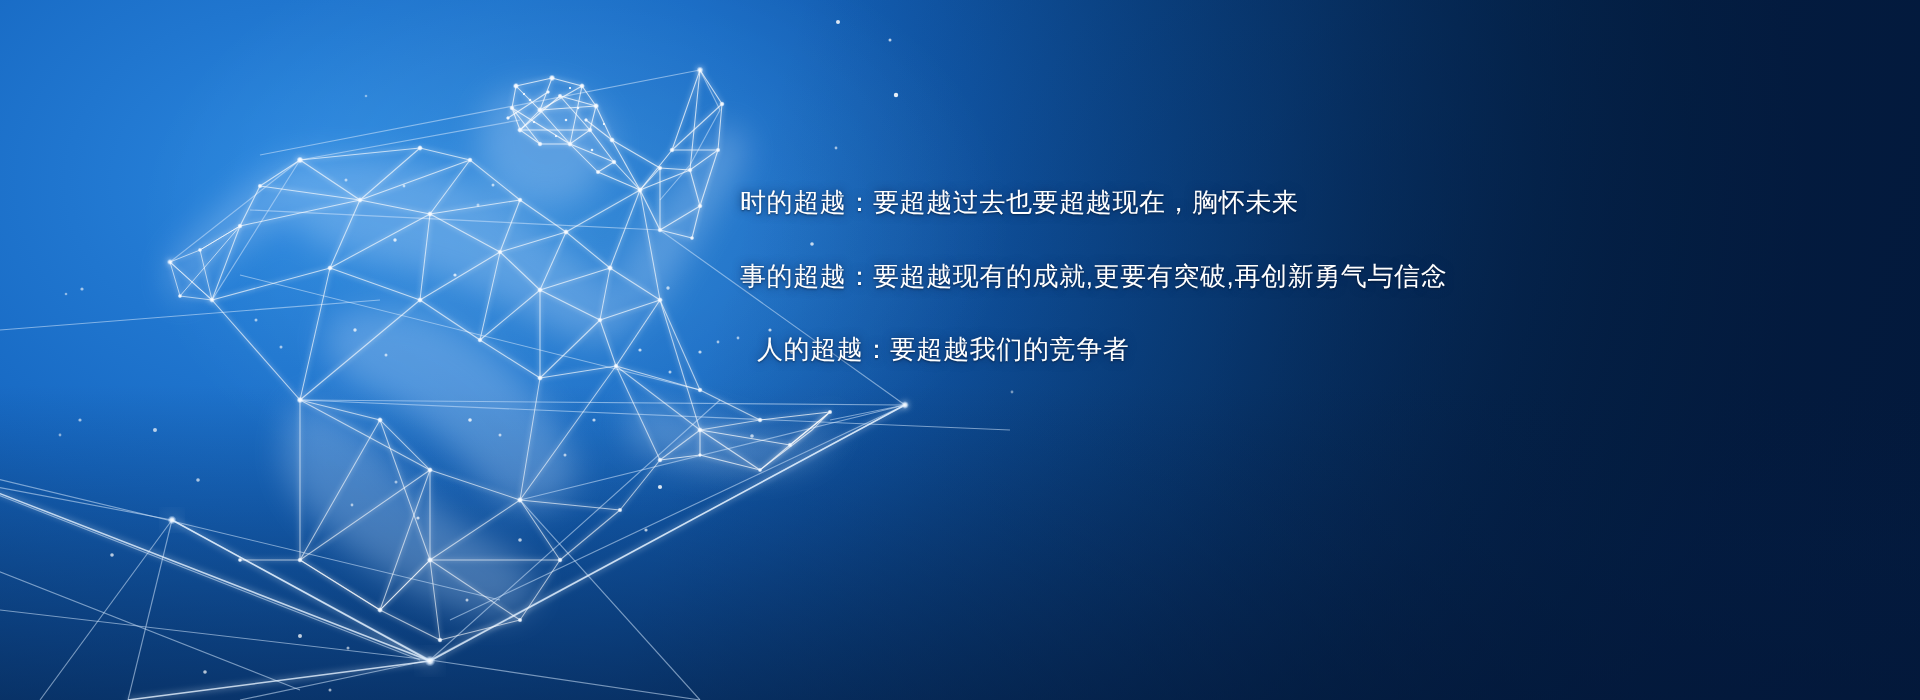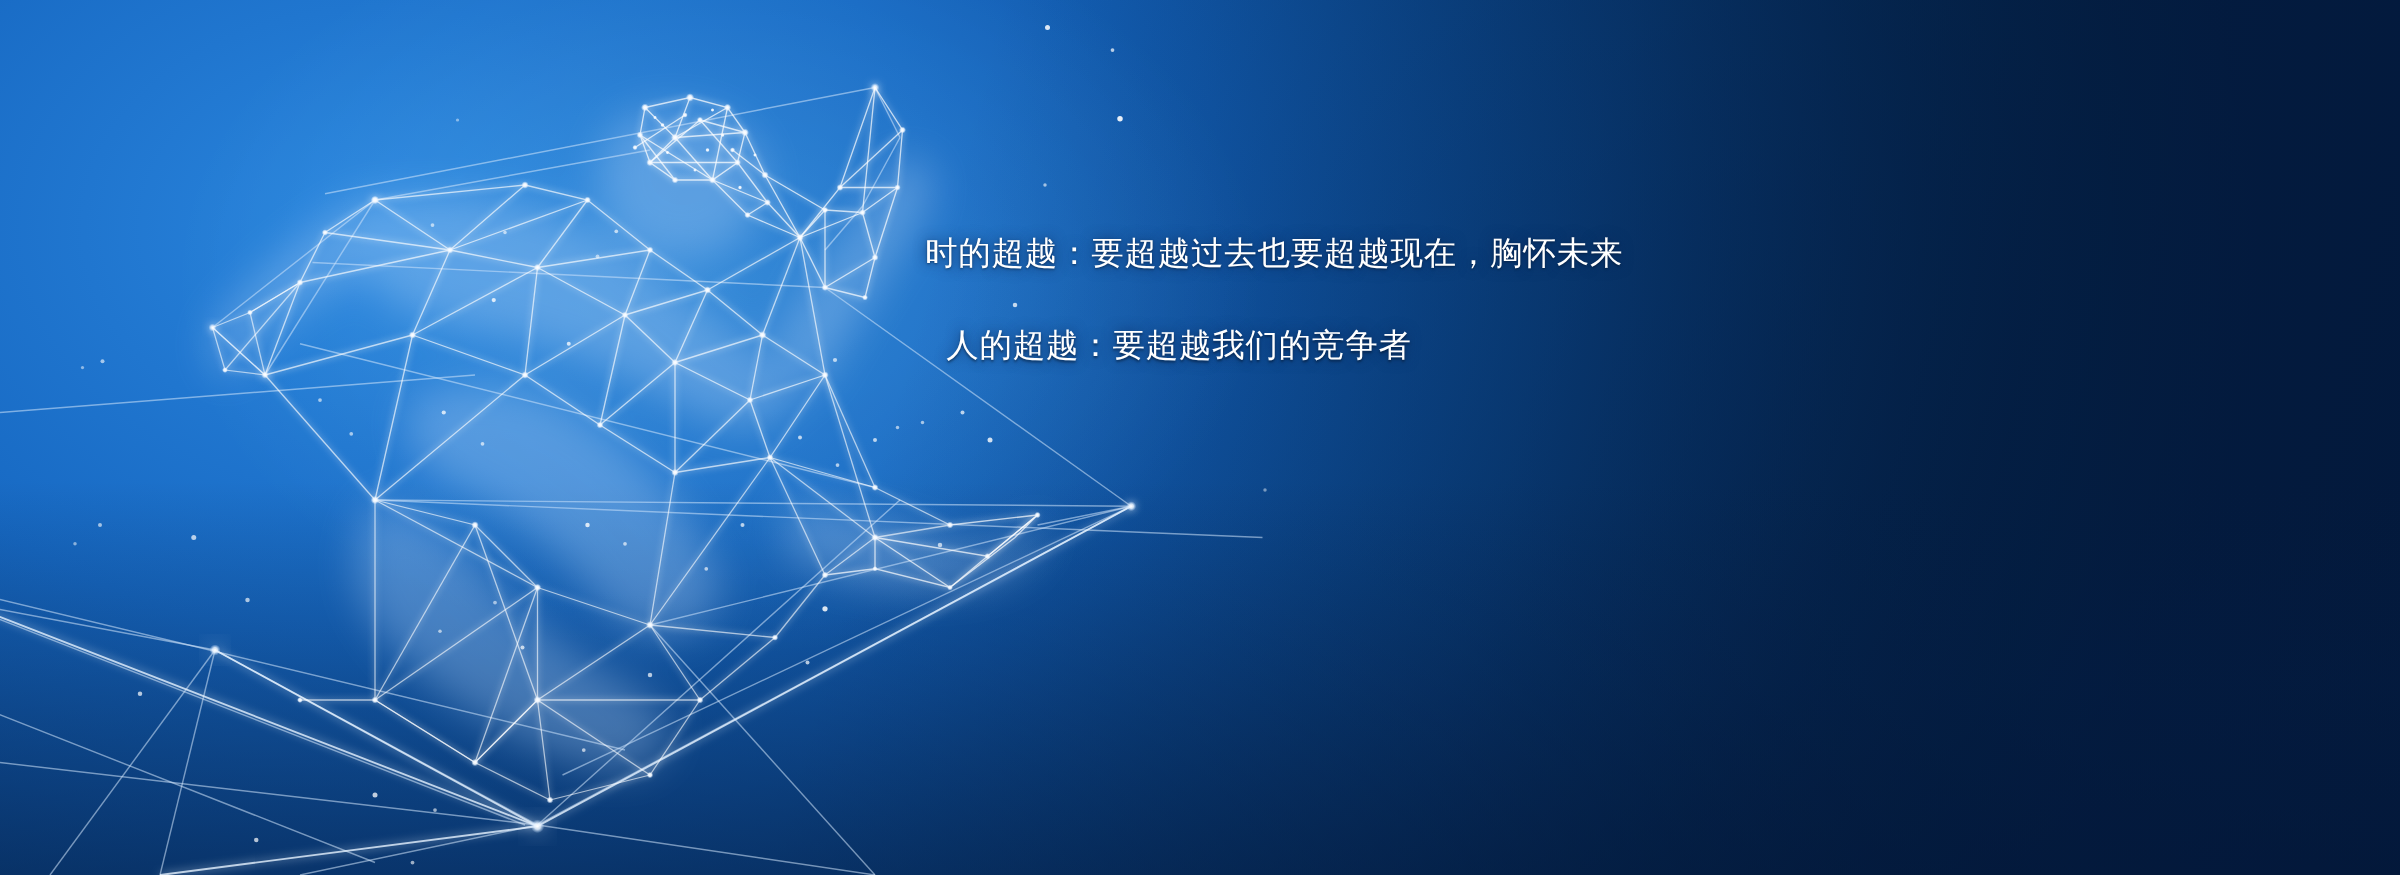--- a/index.html
+++ b/index.html
@@ -457,16 +457,17 @@
       <circle cx="404" cy="186" r="1.4" opacity="0.6"></circle>
       <circle cx="418" cy="518" r="1.6" opacity="0.7"></circle>
       <circle cx="352" cy="505" r="1.4" opacity="0.6"></circle>
       <circle cx="467" cy="600" r="1.5" opacity="0.65"></circle>
       <circle cx="348" cy="648" r="1.5" opacity="0.6"></circle>
     </g>
   </svg>
 
   <div id="copy">
     <p class="copy-line" id="line1">时的超越：要超越过去也要超越现在，胸怀未来</p>
+    <p class="copy-line" id="line2">事的超越：要超越现有的成就,更要有突破,再创新勇气与信念</p>
     <p class="copy-line" id="line3">人的超越：要超越我们的竞争者</p>
   </div>
 
 </div>
 
 </body></html>

